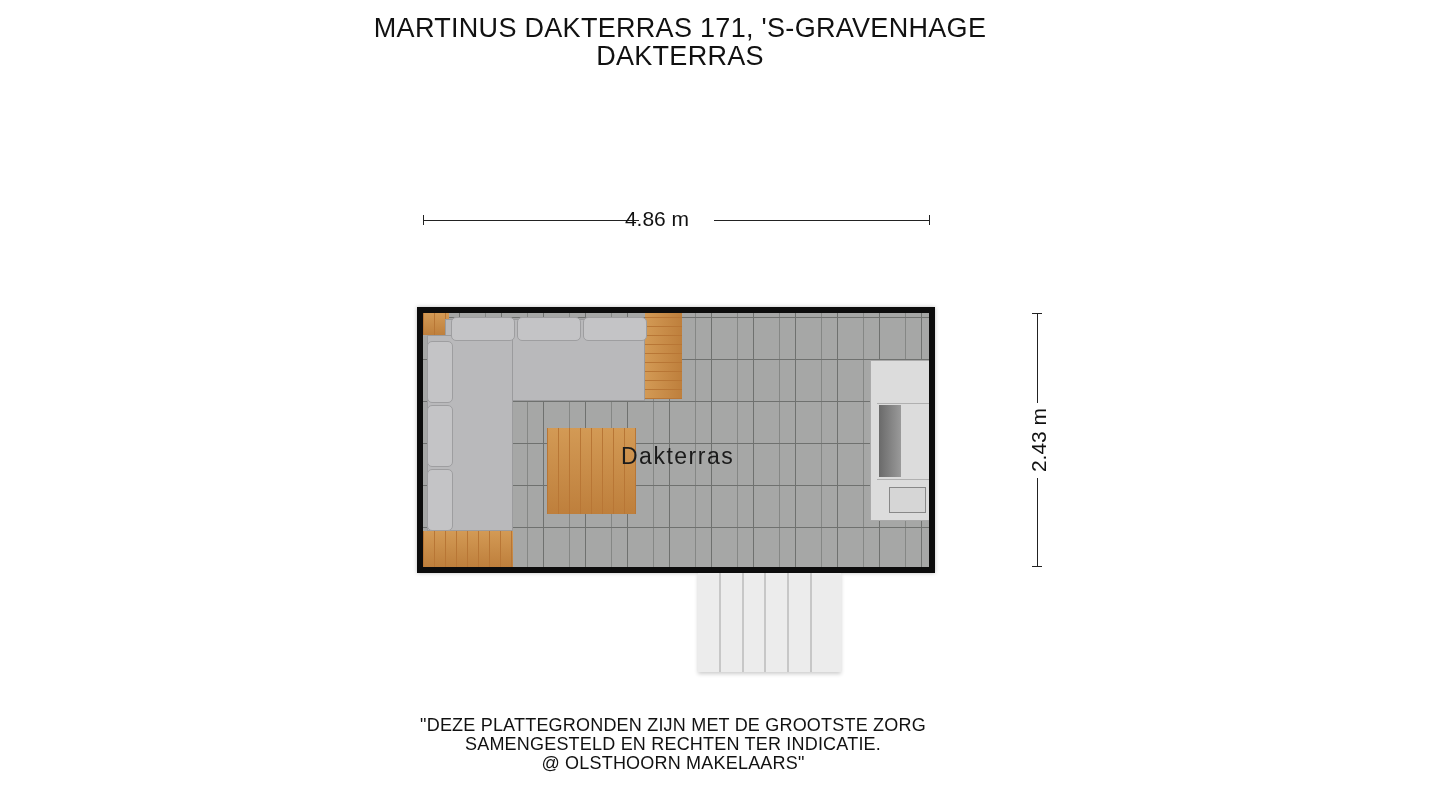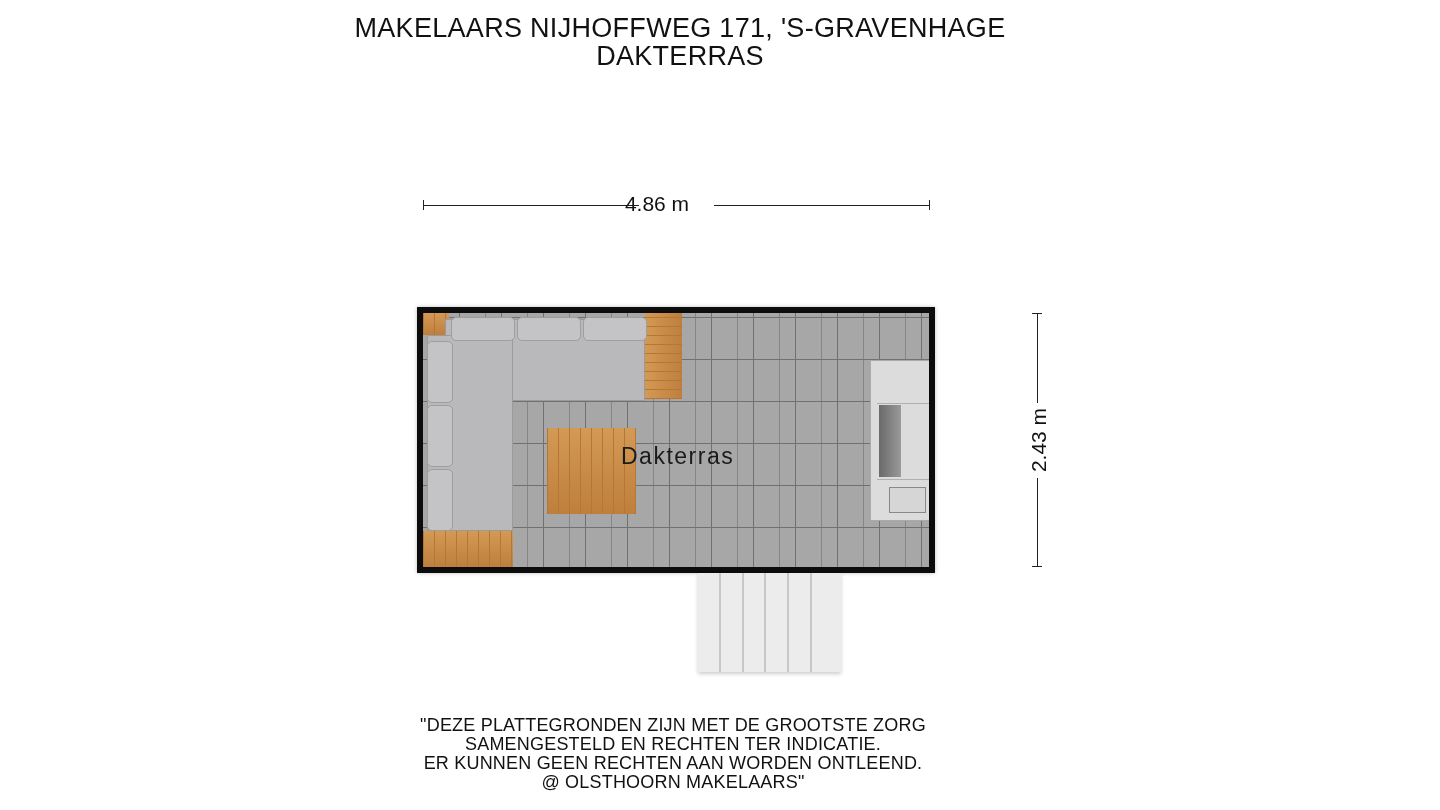--- a/index.html
+++ b/index.html
@@ -4,21 +4,21 @@
 <style>
   html, body { margin:0; padding:0; background:#ffffff; }
   body { width:1440px; height:810px; position:relative; overflow:hidden;
          font-family:"Liberation Sans", sans-serif; color:#111; }
   .title { position:absolute; left:0; width:1360px; text-align:center;
            font-size:27px; line-height:28px; letter-spacing:0.3px; }
   .t1 { top:14px; }
   .t2 { top:42px; }
 
   
-  .hdim { position:absolute; left:423px; top:196px; width:468px; height:20px; }
+  .hdim { position:absolute; left:423px; top:211px; width:468px; height:20px; }
   .hdim .line { position:absolute; top:9px; height:1px; background:#222; }
   .hdim .tick { position:absolute; top:4px; width:1px; height:10px; background:#222; }
   .hdim .lbl { position:absolute; left:0; width:100%; top:-4px; text-align:center; font-size:21px; }
 
   
   .vdim { position:absolute; left:1028px; top:313px; width:20px; height:254px; }
   .vdim .line { position:absolute; left:9px; width:1px; background:#222; }
   .vdim .tick { position:absolute; left:4px; height:1px; width:10px; background:#222; }
   .vdim .lbl { position:absolute; left:-32px; top:115px; width:86px; text-align:center;
                font-size:21px; transform:rotate(-90deg); }
@@ -65,21 +65,21 @@
             box-shadow: 0 2px 4px rgba(0,0,0,0.2); }
   .step { flex:1; background:#ececec; border-right:2px solid #c7c7c7; box-sizing:border-box; }
   .step:last-child { flex:1.4; border-right:none; }
 
   .disclaimer { position:absolute; left:0; width:1346px; top:716px; text-align:center;
                 font-size:18px; line-height:19px; letter-spacing:0.2px; }
 </style>
 </head>
 <body>
 
-<div class="title t1">MAKELAARS NIJHOFFWEG 171, 'S-GRAVENHAGE</div>
+<div class="title t1">MARTINUS DAKTERRAS 171, 'S-GRAVENHAGE</div>
 <div class="title t2">DAKTERRAS</div>
 
 <div class="hdim">
   <div class="tick" style="left:0"></div>
   <div class="line" style="left:0;width:216px"></div>
   <div class="lbl">4.86 m</div>
   <div class="line" style="left:291px;width:216px"></div>
   <div class="tick" style="left:506px"></div>
 </div>
 
@@ -125,15 +125,14 @@
   <div class="step"></div>
   <div class="step"></div>
   <div class="step"></div>
   <div class="step"></div>
   <div class="step"></div>
 </div>
 
 <div class="disclaimer">
   <div>"DEZE PLATTEGRONDEN ZIJN MET DE GROOTSTE ZORG</div>
   <div>SAMENGESTELD EN RECHTEN TER INDICATIE.</div>
-  <div>ER KUNNEN GEEN RECHTEN AAN WORDEN ONTLEEND.</div>
   <div>@ OLSTHOORN MAKELAARS"</div>
 </div>
 
 </body></html>

